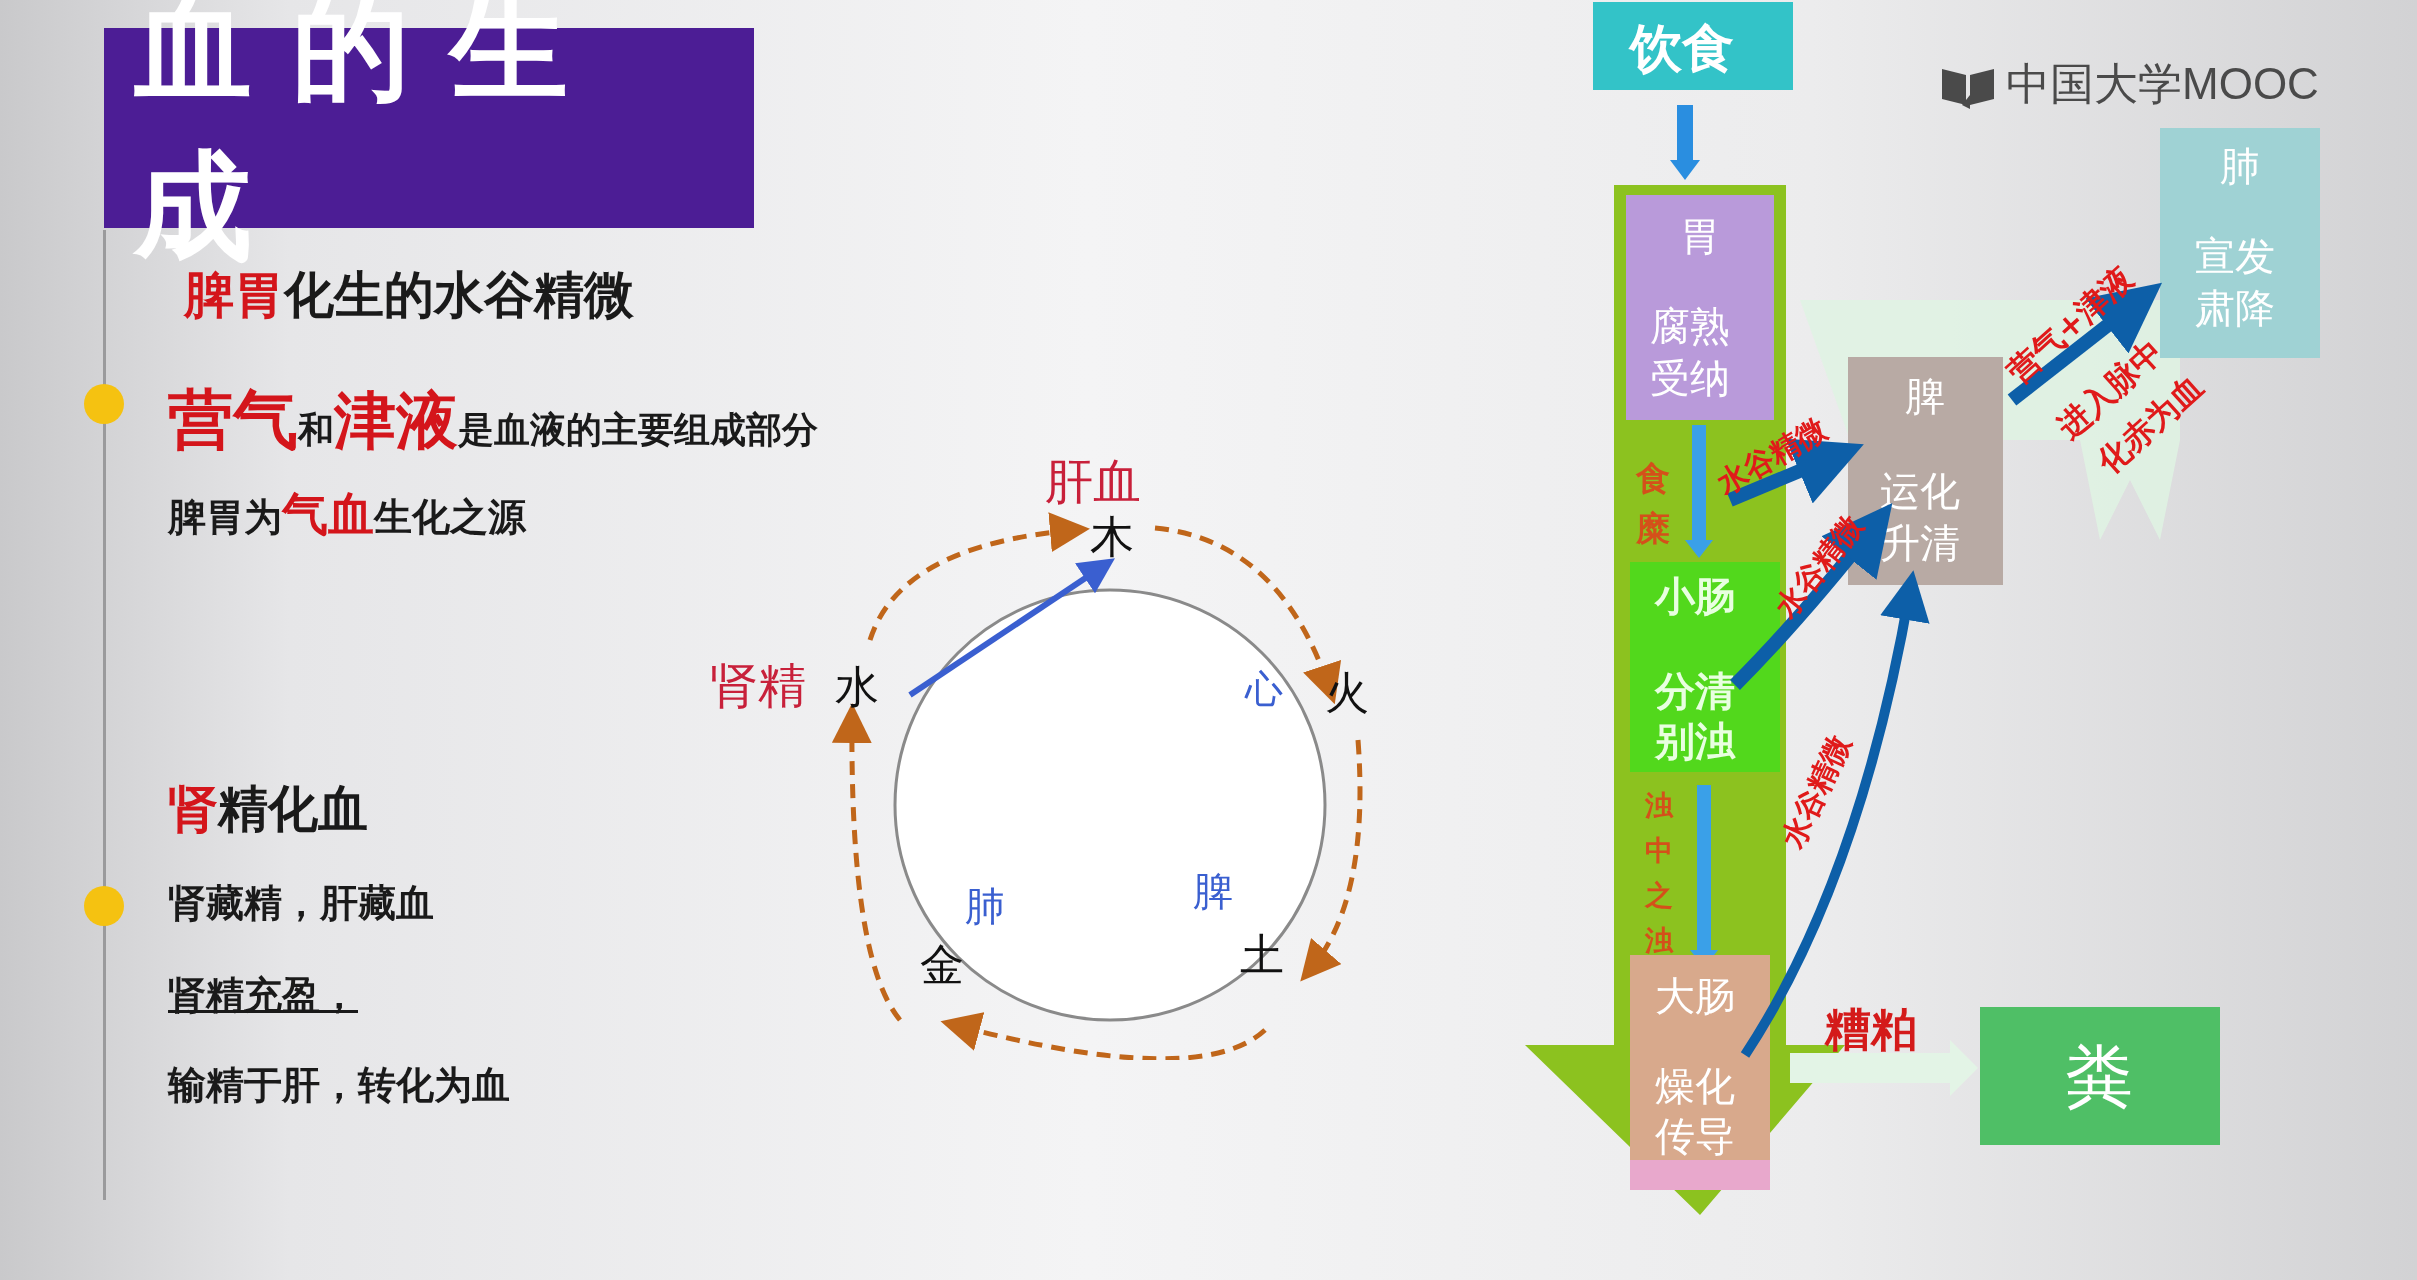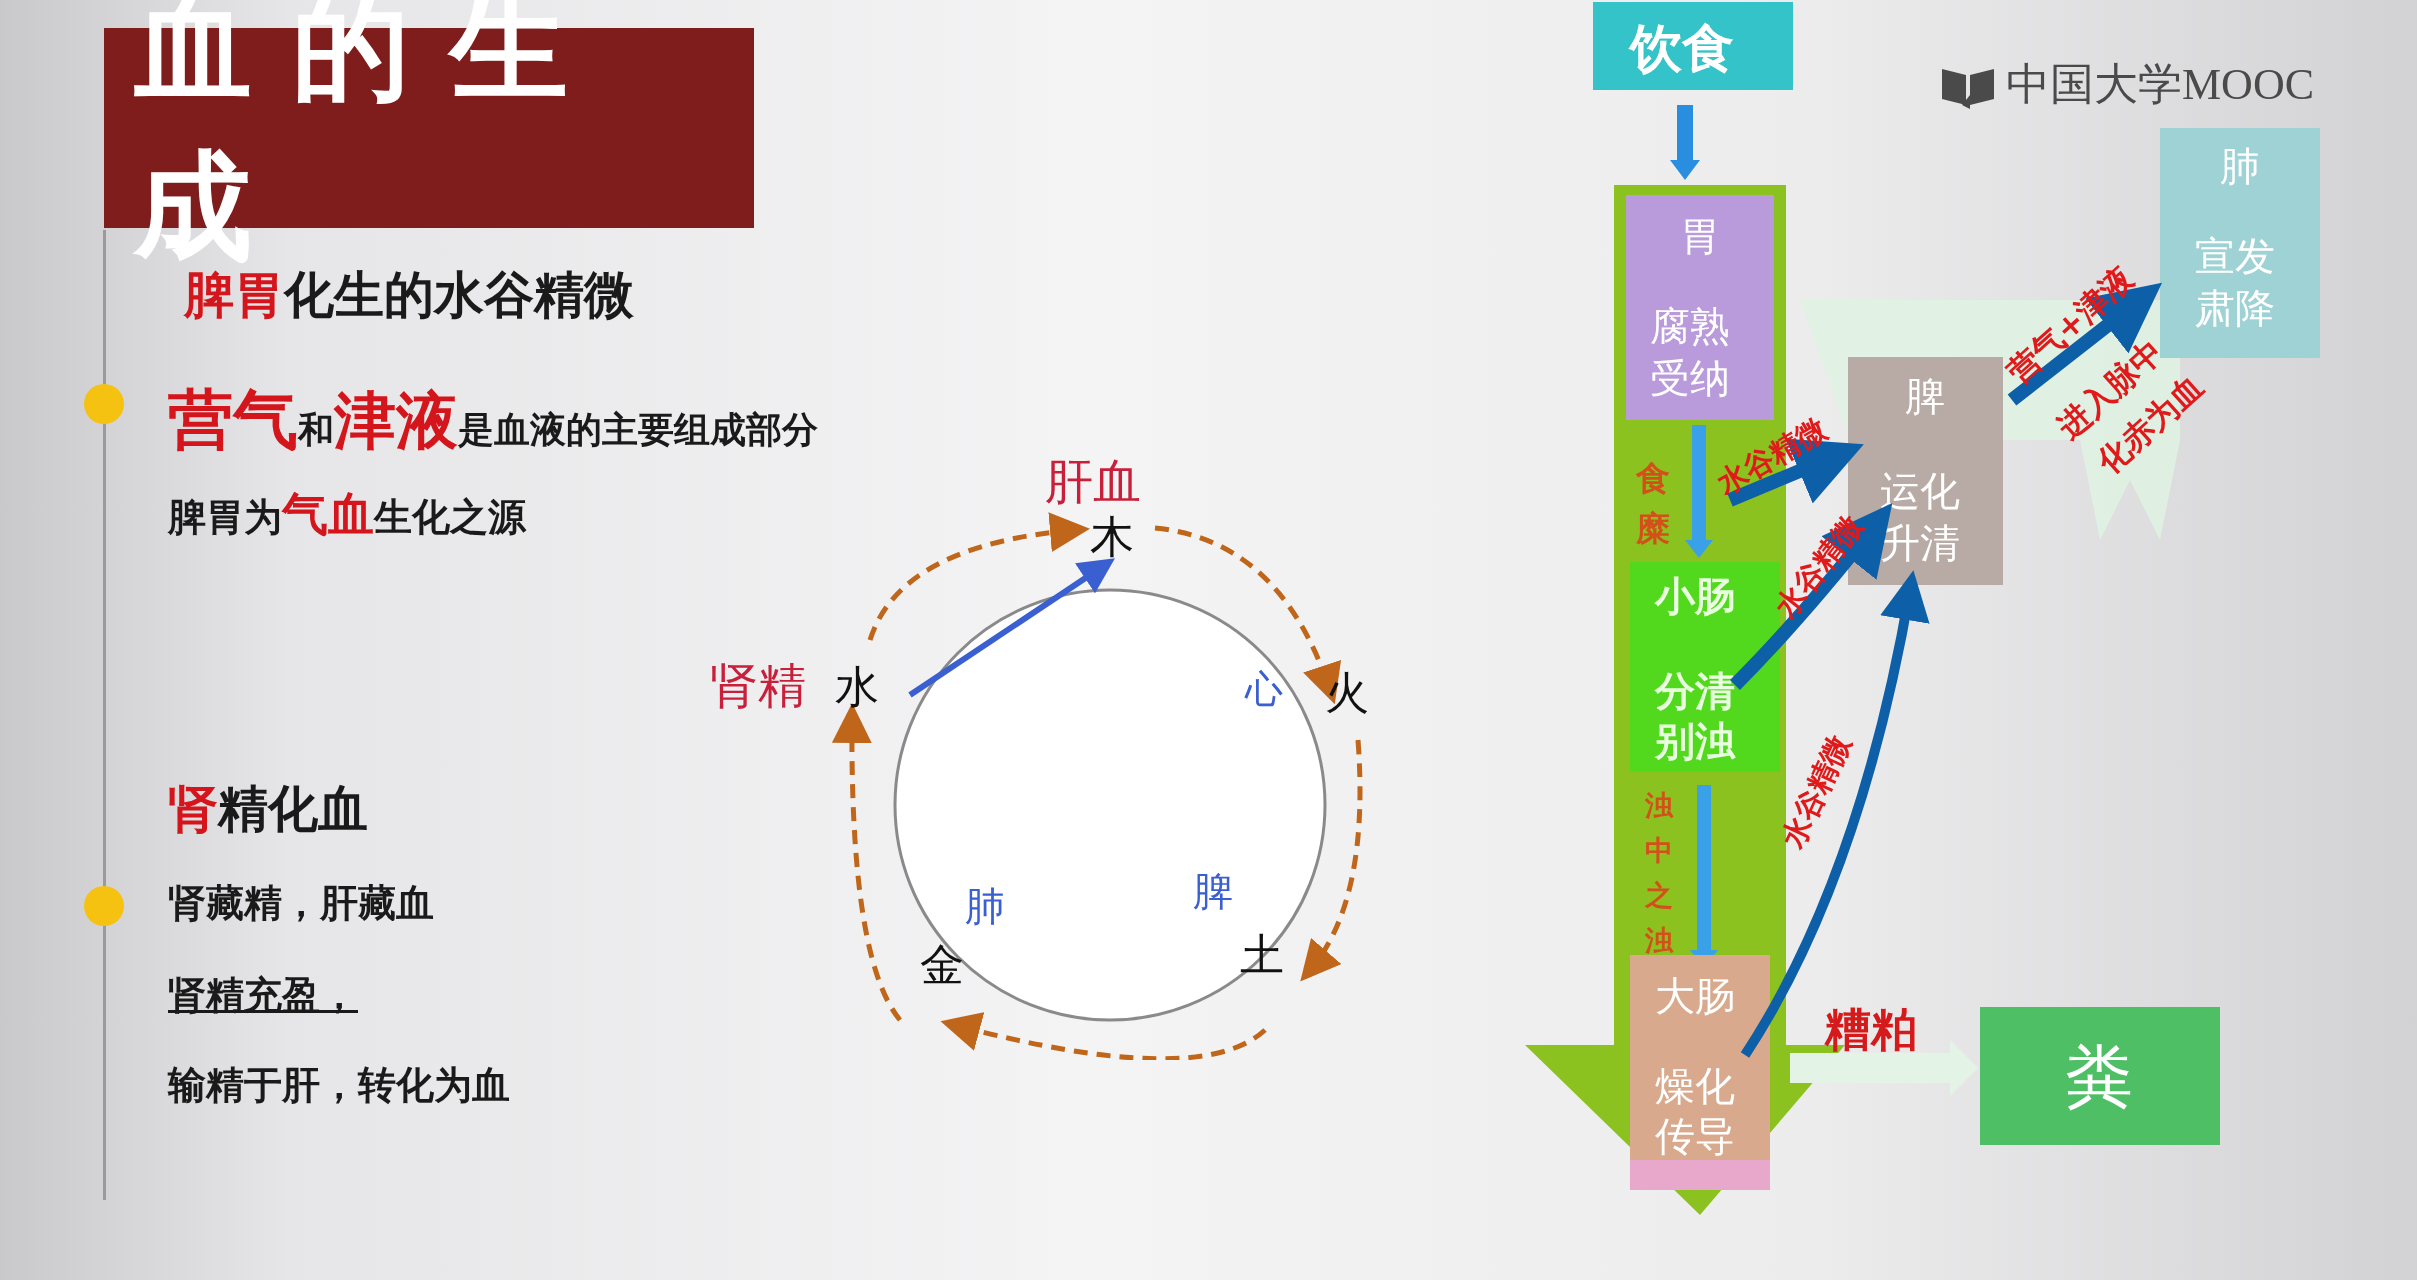--- a/index.html
+++ b/index.html
@@ -3,33 +3,33 @@
 <meta charset="utf-8">
 <style>
   html, body { margin:0; padding:0; }
   body {
     width:2417px; height:1280px; overflow:hidden; position:relative;
     background: linear-gradient(90deg, #c9c9cb 0%, #e6e6e8 12%, #f4f4f5 45%, #ececed 75%, #d2d2d4 100%);
     font-family: "DejaVu Serif", "Liberation Serif", serif;
   }
   .title-box {
     position:absolute; left:104px; top:28px; width:650px; height:200px;
-    background:#7f1d1d; color:#fff; display:flex; align-items:center; justify-content:center;
+    background:#4c1d95; color:#fff; display:flex; align-items:center; justify-content:center;
     font-size:118px; font-weight:bold; letter-spacing:40px; padding-left:30px; box-sizing:border-box;
     font-family: "DejaVu Serif", serif;
   }
   .vline { position:absolute; left:103px; top:230px; width:3px; height:970px; background:#9a9a9c; }
   .dot { position:absolute; width:40px; height:40px; border-radius:50%; background:#f5c211; }
   .line { position:absolute; left:168px; white-space:nowrap; color:#1a1a1a; }
   .red { color:#d4151b; }
   .h1 { font-size:50px; font-weight:bold; }
   .h2 { font-size:42px; font-weight:bold; }
   .b { font-size:38px; font-weight:bold; }
   svg text { font-family:"DejaVu Serif", serif; }
-  .logo { position:absolute; left:1940px; top:55px; display:flex; align-items:center; color:#4a4a4a; font-family:Liberation Serif, serif; font-size:44px; }
+  .logo { position:absolute; left:1940px; top:55px; display:flex; align-items:center; color:#4a4a4a; font-family:Liberation Sans, sans-serif; font-size:44px; }
   .logo-icon { width:56px; height:40px; margin-right:10px; position:relative; }
 </style>
 </head>
 <body>
 
 <div class="title-box">血的生成</div>
 <div class="vline"></div>
 <div class="dot" style="left:84px; top:384px;"></div>
 <div class="dot" style="left:84px; top:886px;"></div>
 

